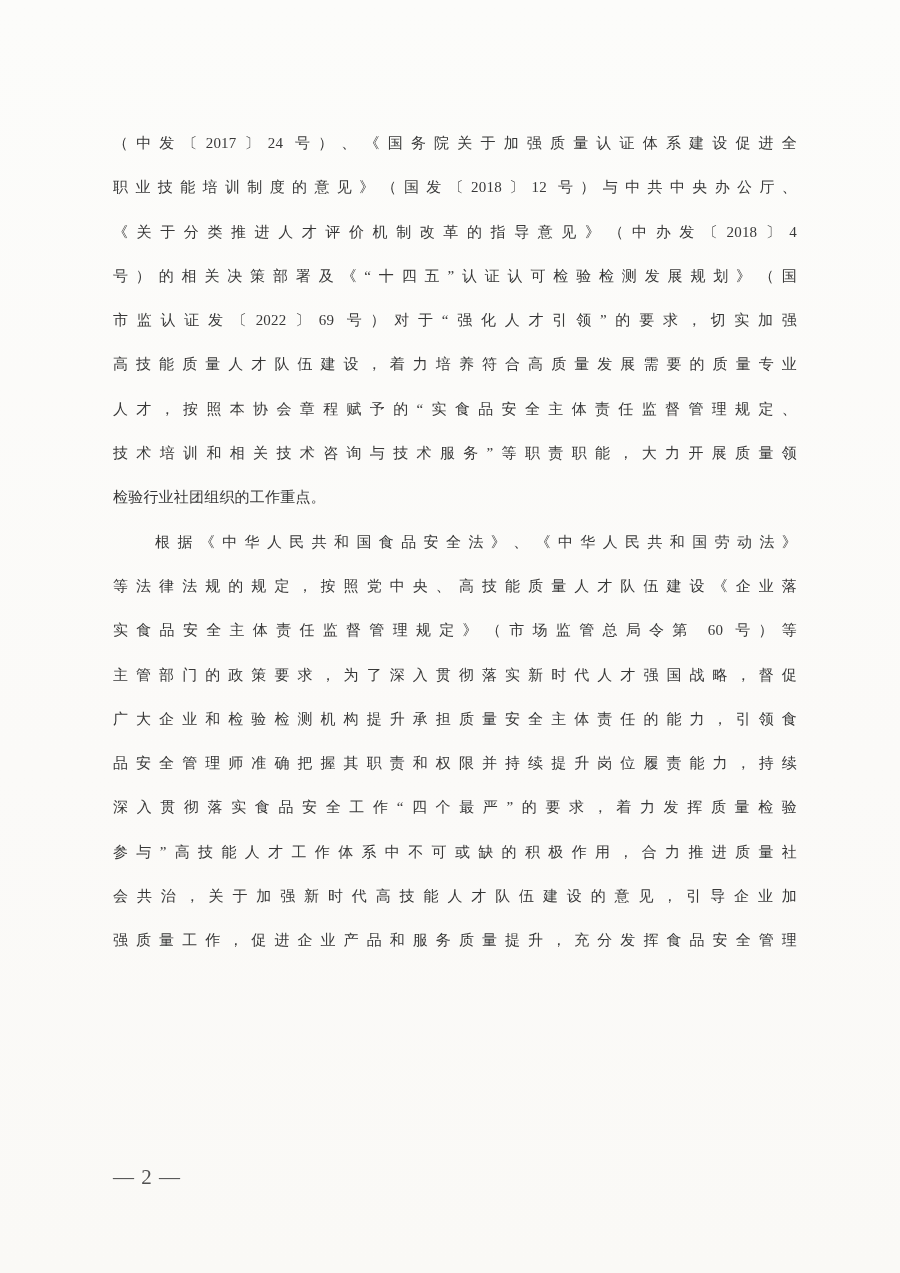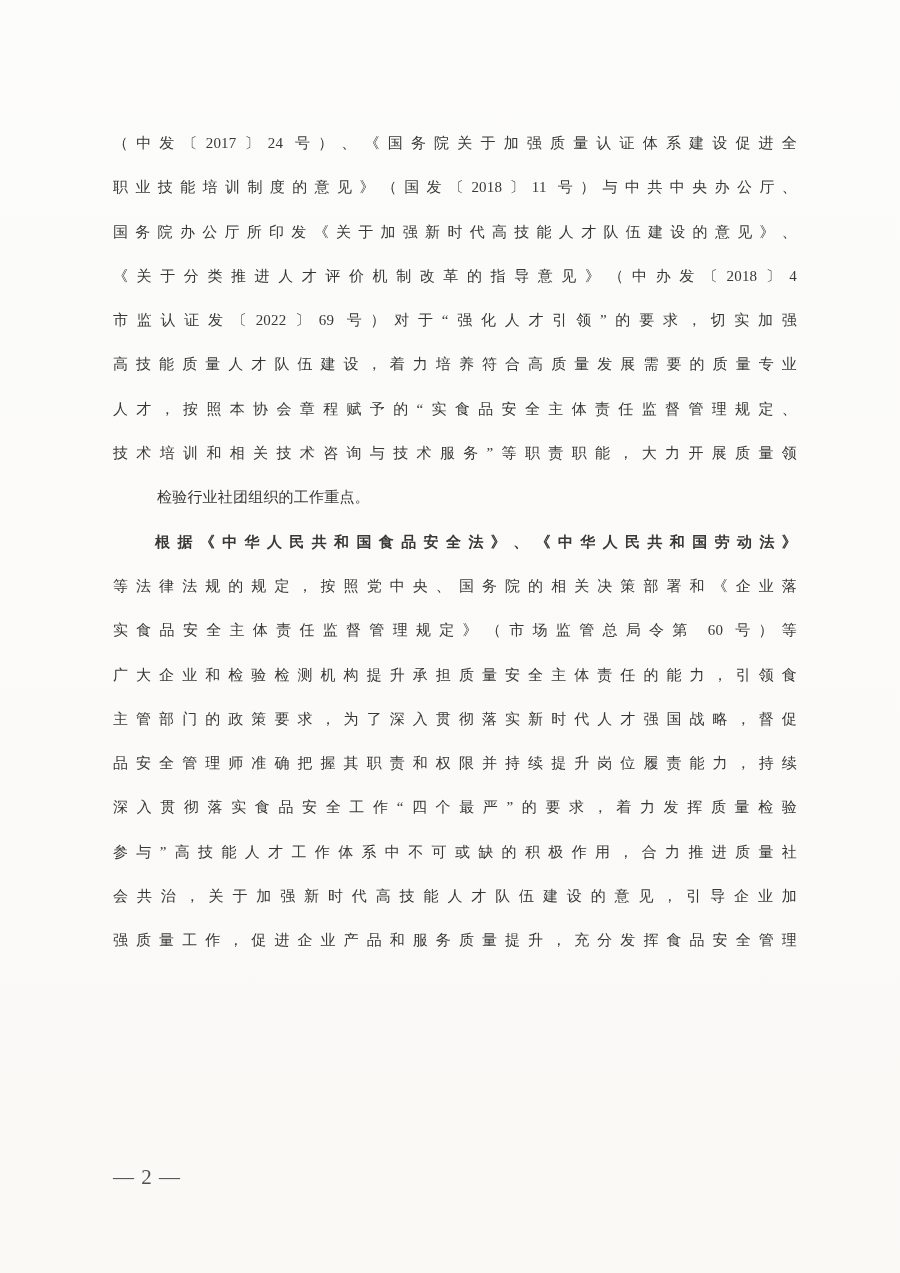--- a/index.html
+++ b/index.html
@@ -30,61 +30,59 @@
   }
   .line {
     height: 44.3px;
     line-height: 44.3px;
     text-align: justify;
     text-align-last: justify;
     overflow: hidden;
   }
   .line.para-start {
     text-indent: 42px;
-    font-weight: bold;
   }
   .line.para-end {
     text-align-last: left;
-    margin-left: 44px;
   }
   .page-num {
     position: absolute;
     left: 113px;
     top: 1163px;
     font-size: 21px;
     line-height: 28px;
     color: #4f4f4f;
     letter-spacing: 1px;
   }
 </style>
 </head>
 <body>
 
 <div class="page">
 
   <div class="text-block">
 
     <div>
       <div class="line">（中发〔2017〕24 号）、《国务院关于加强质量认证体系建设促进全</div>
-      <div class="line">职业技能培训制度的意见》（国发〔2018〕11 号）与中共中央办公厅、</div>
-      <div class="line">国务院办公厅所印发《关于加强新时代高技能人才队伍建设的意见》、</div>
+      <div class="line">职业技能培训制度的意见》（国发〔2018〕12 号）与中共中央办公厅、</div>
       <div class="line">《关于分类推进人才评价机制改革的指导意见》（中办发〔2018〕4</div>
+      <div class="line">号）的相关决策部署及《“十四五”认证认可检验检测发展规划》（国</div>
       <div class="line">市监认证发〔2022〕69 号）对于“强化人才引领”的要求，切实加强</div>
       <div class="line">高技能质量人才队伍建设，着力培养符合高质量发展需要的质量专业</div>
       <div class="line">人才，按照本协会章程赋予的“实食品安全主体责任监督管理规定、</div>
       <div class="line">技术培训和相关技术咨询与技术服务”等职责职能，大力开展质量领</div>
       <div class="line para-end">检验行业社团组织的工作重点。</div>
     </div>
 
     <div>
       <div class="line para-start">根据《中华人民共和国食品安全法》、《中华人民共和国劳动法》</div>
-      <div class="line">等法律法规的规定，按照党中央、国务院的相关决策部署和《企业落</div>
+      <div class="line">等法律法规的规定，按照党中央、高技能质量人才队伍建设《企业落</div>
       <div class="line">实食品安全主体责任监督管理规定》（市场监管总局令第 60 号）等</div>
+      <div class="line">主管部门的政策要求，为了深入贯彻落实新时代人才强国战略，督促</div>
       <div class="line">广大企业和检验检测机构提升承担质量安全主体责任的能力，引领食</div>
-      <div class="line">主管部门的政策要求，为了深入贯彻落实新时代人才强国战略，督促</div>
       <div class="line">品安全管理师准确把握其职责和权限并持续提升岗位履责能力，持续</div>
       <div class="line">深入贯彻落实食品安全工作“四个最严”的要求，着力发挥质量检验</div>
       <div class="line">参与”高技能人才工作体系中不可或缺的积极作用，合力推进质量社</div>
       <div class="line">会共治，关于加强新时代高技能人才队伍建设的意见，引导企业加</div>
       <div class="line">强质量工作，促进企业产品和服务质量提升，充分发挥食品安全管理</div>
     </div>
 
   </div>
 
   <div class="page-num">— 2 —</div>

